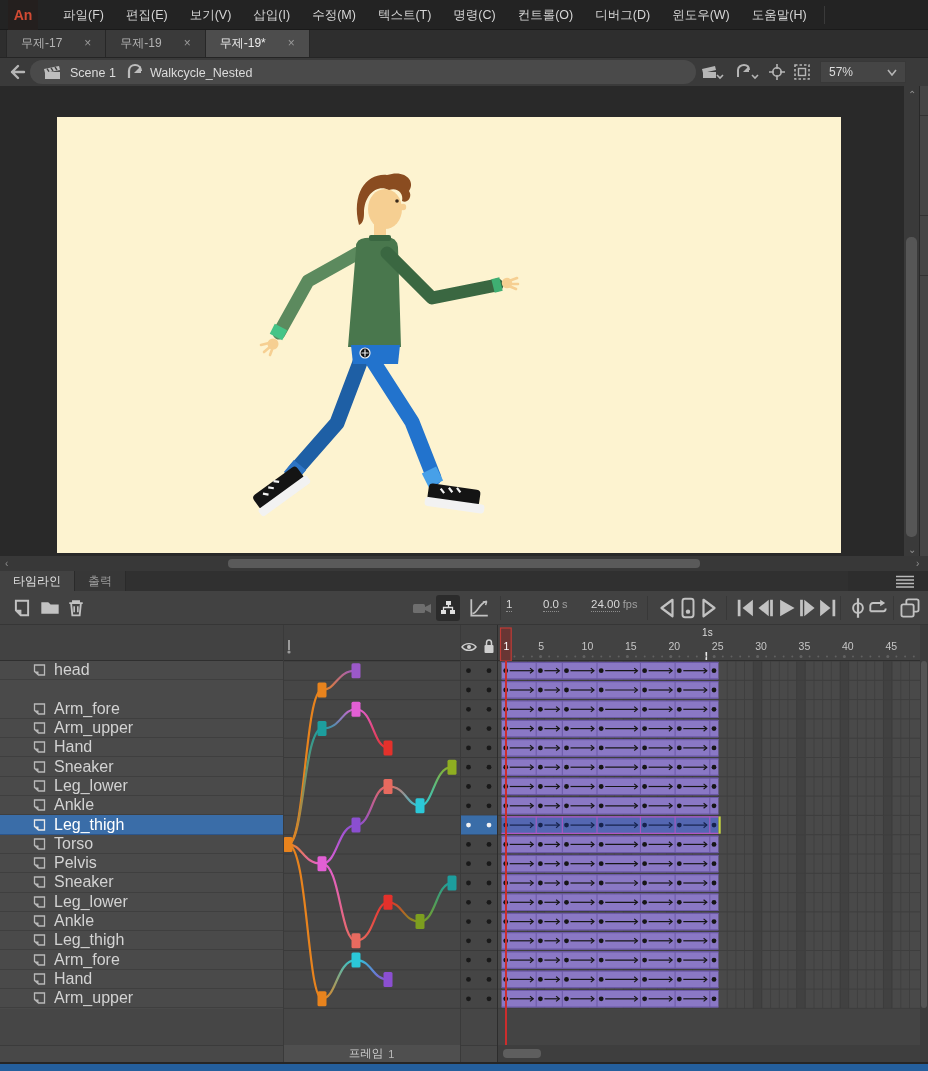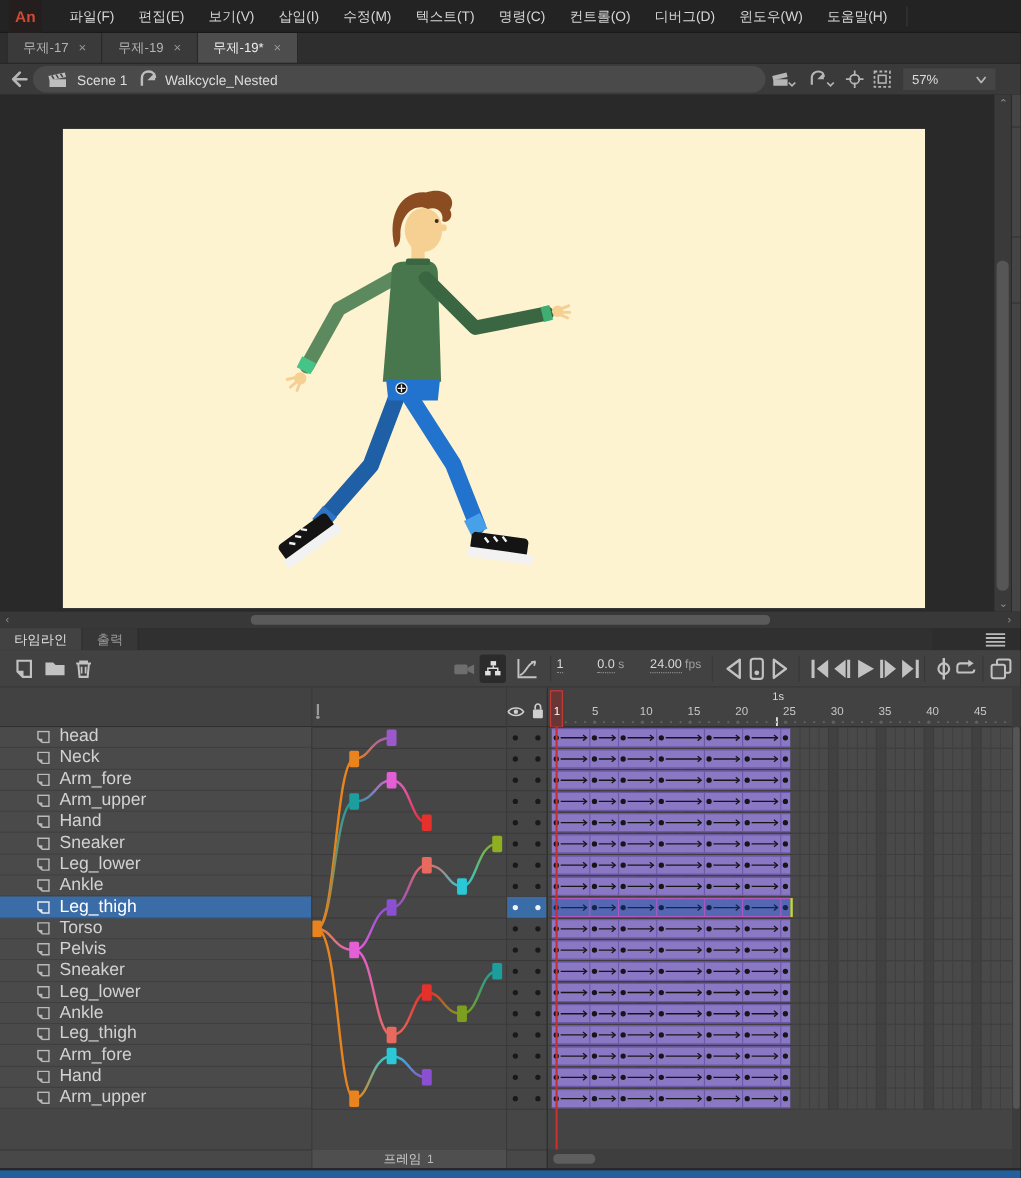--- a/index.html
+++ b/index.html
@@ -10,21 +10,21 @@
   
   .menubar{left:0;top:0;width:928px;height:30px;background:#232323;display:flex;align-items:center;border-bottom:1px solid #1a1a1a;box-sizing:border-box;}
   .an-logo{width:30px;height:30px;margin-left:8px;display:flex;align-items:center;justify-content:center;
            background:#241f1e;color:#d14a33;font-weight:bold;font-size:14px;}
   .menu-items{display:flex;margin-left:14px;}
   .mitem{padding:0 11px;font-size:12.5px;line-height:30px;color:#d6d6d6;cursor:default;}
   .menu-sep{width:1px;height:18px;background:#3a3a3a;margin-left:6px;}
   
   .tabbar{left:0;top:30px;width:928px;height:28px;background:#2e2e2e;display:flex;align-items:flex-end;border-bottom:1px solid #252525;box-sizing:border-box;}
   .dtab{height:27px;line-height:27px;padding:0 14px;font-size:12px;background:#3a3a3a;color:#b3b3b3;
-        border-right:1px solid #272727;display:flex;align-items:center;gap:9px;}
+        border-right:1px solid #272727;display:flex;align-items:center;gap:22px;}
   .dtab:first-child{border-left:1px solid #272727;margin-left:6px;}
   .dtab.active{background:#4d4d4d;color:#ececec;}
   .dtab .x{font-size:12px;color:#9a9a9a;}
   
   .editbar{left:0;top:58px;width:928px;height:28px;background:#3a3a3a;}
   .crumb-capsule{left:30px;top:60px;width:666px;height:24px;border-radius:12px;background:#4a4a4a;}
   .crumb-txt{font-size:12.5px;color:#dcdcdc;line-height:24px;}
   .zoombox{left:820px;top:61px;width:86px;height:22px;background:#454545;border:1px solid #383838;box-sizing:border-box;
            display:flex;align-items:center;justify-content:space-between;padding:0 8px;font-size:12px;color:#dcdcdc;}
   
@@ -385,27 +385,20 @@
       <circle cx="416.8" cy="31.5" r="1" fill="#616161"></circle>
     </svg>
 
   <div class="abs namescol" id="names-col">
       <div class="lrow" style="top: 0px;">
         <svg width="13" height="12" viewBox="0 0 13 12">
           <path d="M1.5 1 H11.5 V11 H5.5 L1.5 7.5 Z" fill="none" stroke="#b9b9b9" stroke-width="1.3"></path>
           <path d="M1.5 7.5 H5.5 V11 Z" fill="#b9b9b9"></path>
         </svg>
         <span>head</span>
-      </div>
-      <div class="lrow" style="top: 19.3px;">
-        <svg width="13" height="12" viewBox="0 0 13 12">
-          <path d="M1.5 1 H11.5 V11 H5.5 L1.5 7.5 Z" fill="none" stroke="#b9b9b9" stroke-width="1.3"></path>
-          <path d="M1.5 7.5 H5.5 V11 Z" fill="#b9b9b9"></path>
-        </svg>
-        <span>Neck</span>
       </div>
       <div class="lrow" style="top: 38.6px;">
         <svg width="13" height="12" viewBox="0 0 13 12">
           <path d="M1.5 1 H11.5 V11 H5.5 L1.5 7.5 Z" fill="none" stroke="#b9b9b9" stroke-width="1.3"></path>
           <path d="M1.5 7.5 H5.5 V11 Z" fill="#b9b9b9"></path>
         </svg>
         <span>Arm_fore</span>
       </div>
       <div class="lrow" style="top: 57.9px;">
         <svg width="13" height="12" viewBox="0 0 13 12">

